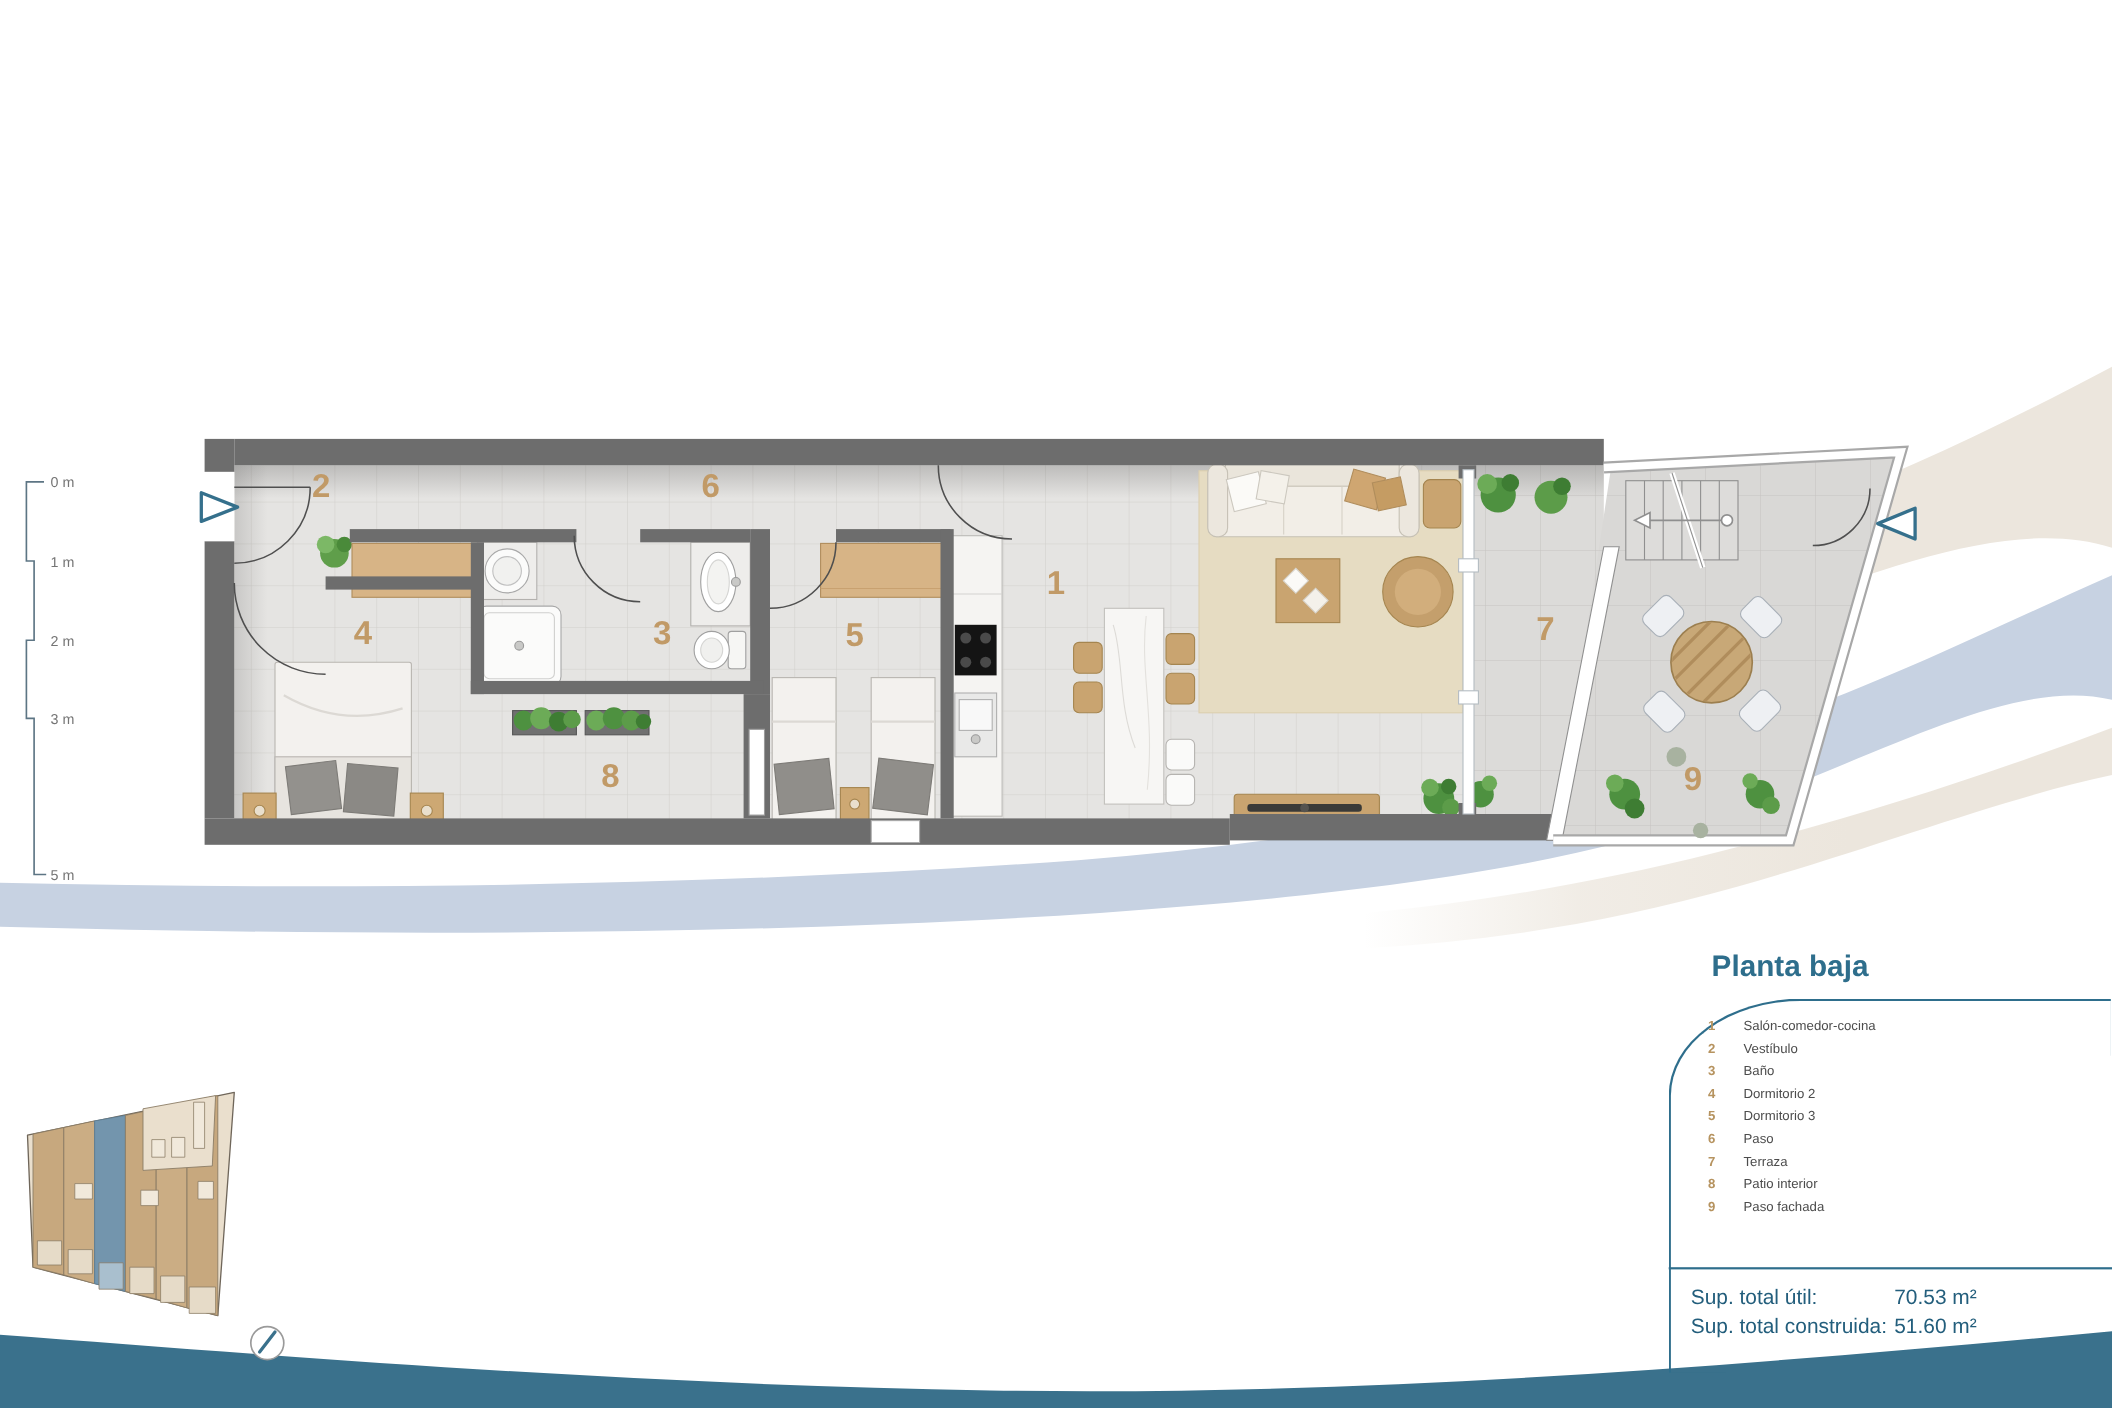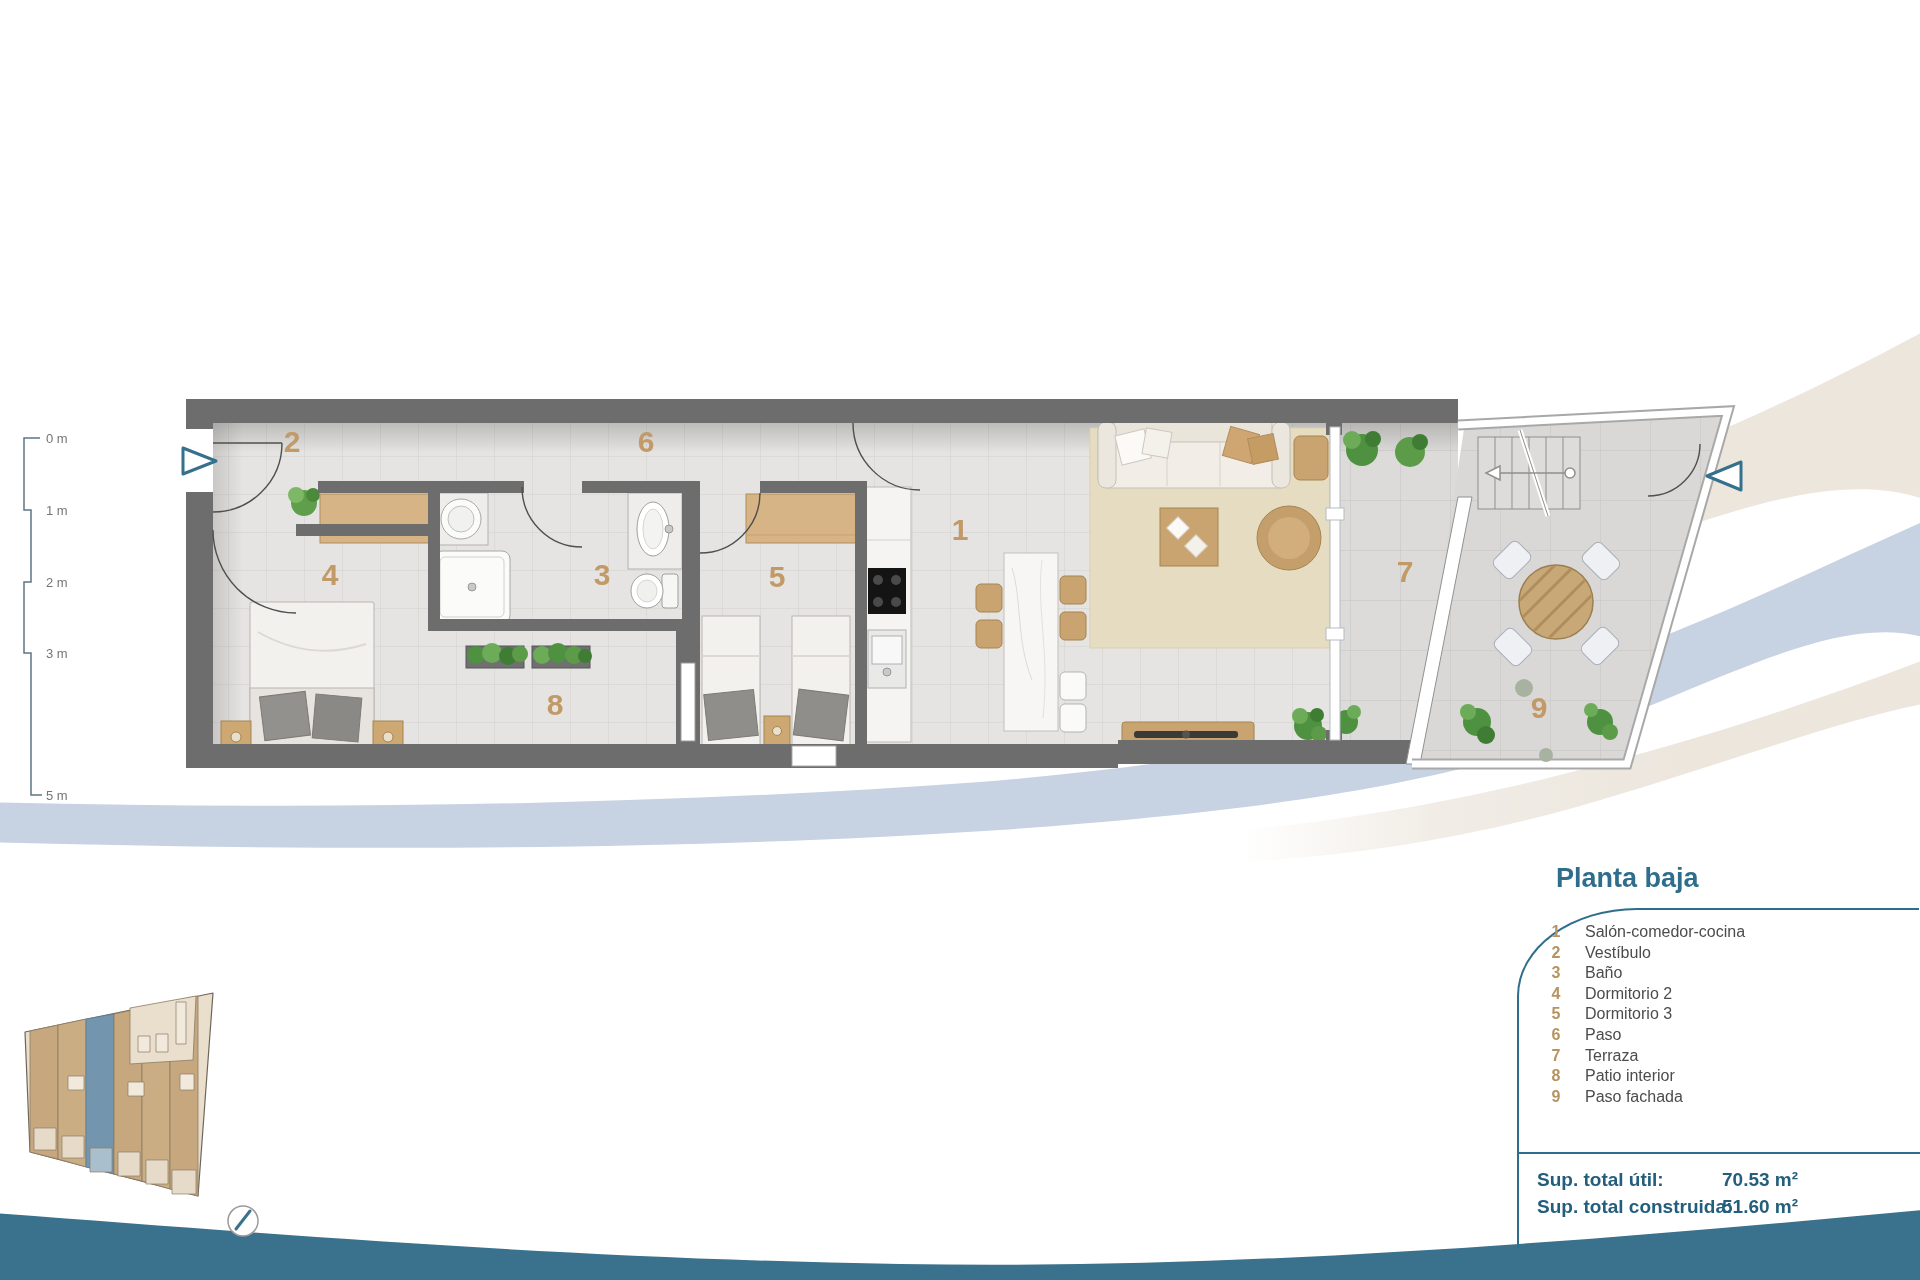--- a/index.html
+++ b/index.html
@@ -8,27 +8,27 @@
   .stage{position:absolute;inset:0;width:1920px;height:1280px;}
   svg{position:absolute;left:0;top:0;}
   
   .info-panel{position:absolute;left:1517px;top:908px;width:402px;height:340px;
       border-left:2px solid #2e6e8c;border-top:2px solid #2e6e8c;
       border-top-left-radius:120px 88px;box-sizing:border-box;}
   .plan-title{position:absolute;left:1556px;top:842px;width:364px;
       color:#2e6e8c;font-weight:bold;font-size:27px;line-height:32px;margin-top:20px;}
   .plan-title .unit-letter{color:#b6935f;}
   .legend-list{position:absolute;left:1543px;top:922px;margin:0;padding:0;list-style:none;}
-  .legend-list li{height:20.6px;line-height:20.6px;font-size:16px;white-space:nowrap;}
+  .legend-list li{height:20.6px;line-height:20.6px;font-size:12px;white-space:nowrap;}
   .legend-num{display:inline-block;width:26px;text-align:center;color:#b6935f;font-weight:bold;}
   .legend-label{margin-left:16px;color:#4c4c4c;}
   .divider{position:absolute;left:1517px;top:1152px;width:403px;height:2px;background:#2e6e8c;}
   .totals{position:absolute;left:1537px;top:1166px;width:370px;}
   .totals .trow{position:relative;height:27px;line-height:27px;font-size:19px;
-      font-weight:bold;color:#235e7c;white-space:nowrap;}
+      font-weight:normal;color:#235e7c;white-space:nowrap;}
   .totals .tval{position:absolute;left:185px;top:0;}
 </style>
 </head>
 <body>
 
 <div class="stage">
 
 <svg width="1920" height="1280" viewBox="0 0 1920 1280">
   <defs>
     <linearGradient id="fadeBeige2" x1="1240" x2="1680" y1="0" y2="0" gradientUnits="userSpaceOnUse">

